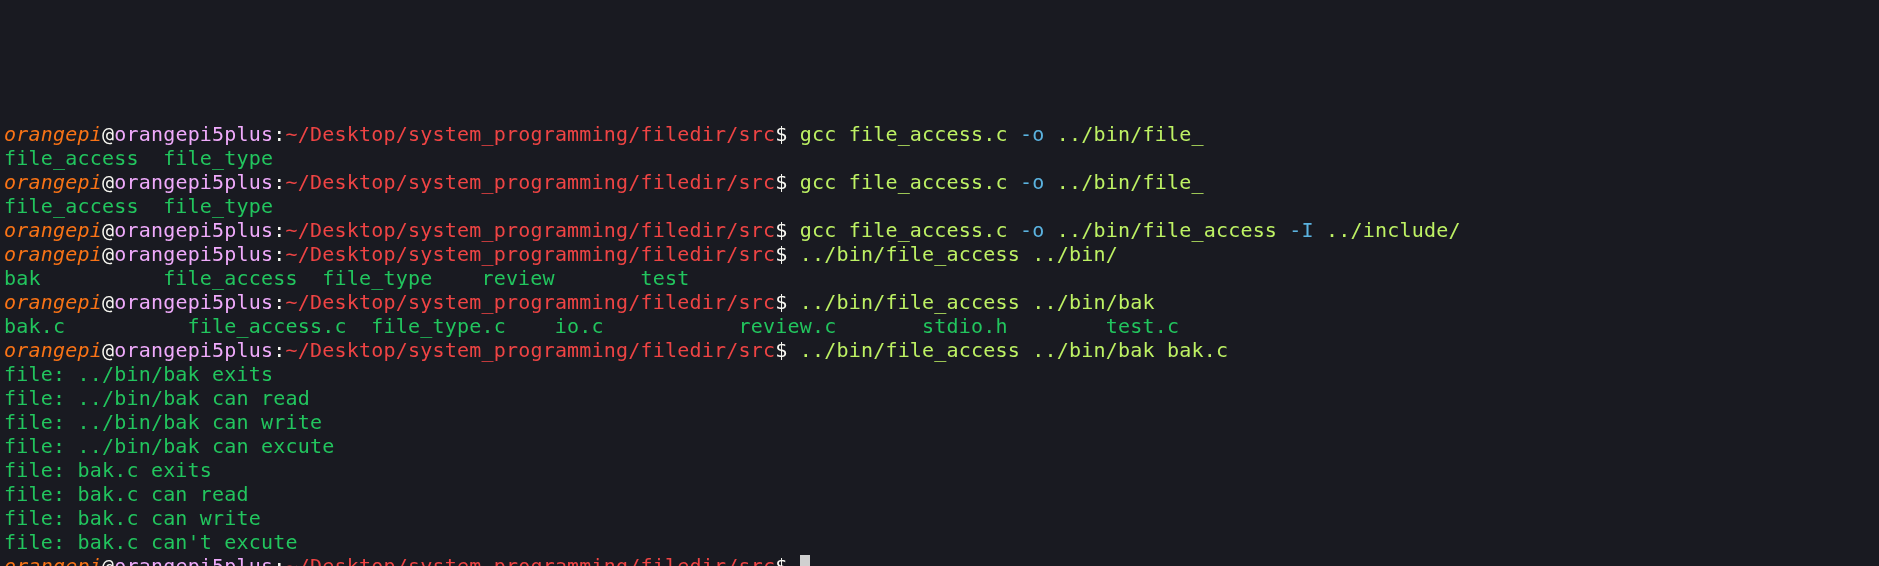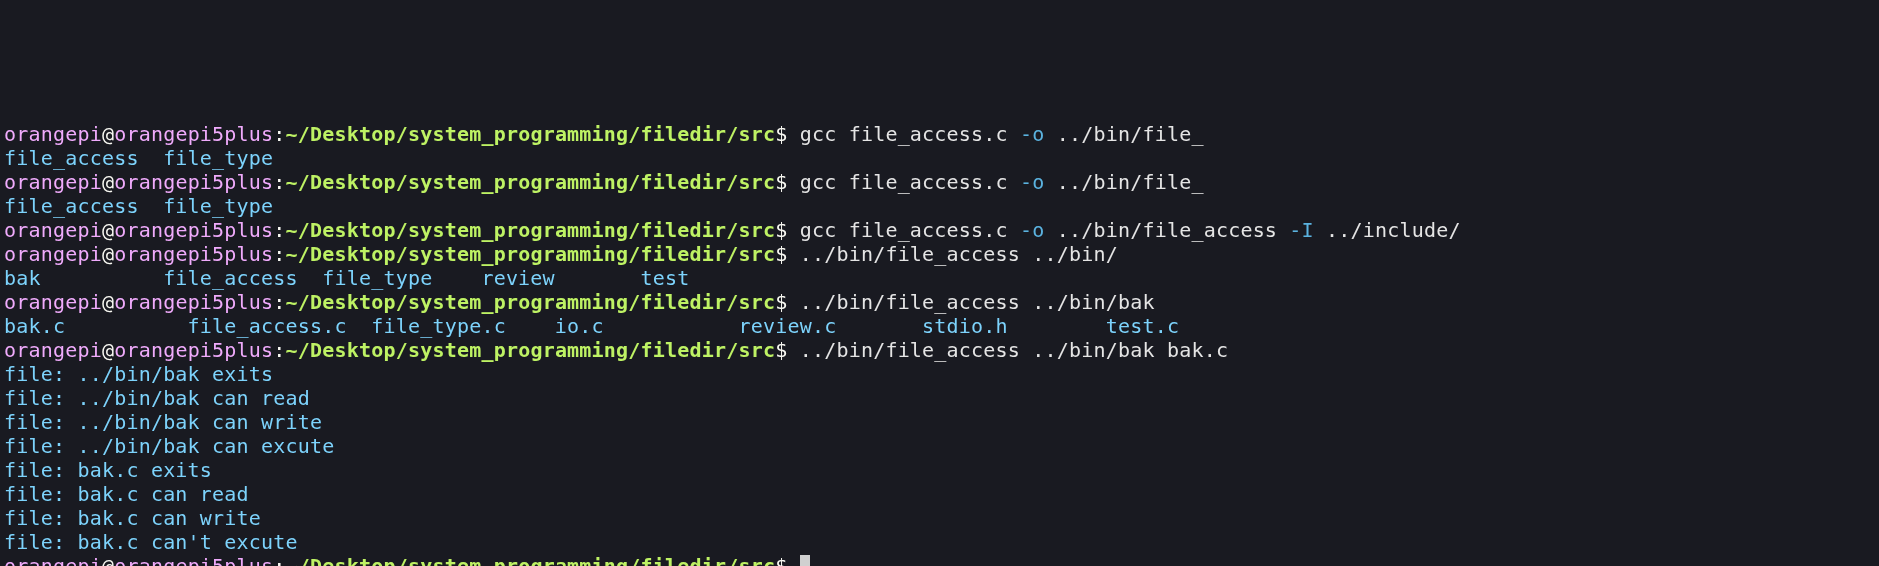--- a/index.html
+++ b/index.html
@@ -12,28 +12,28 @@
     line-height: 24px;
     letter-spacing: 0.2px;
     white-space: pre;
   }
   .term {
     padding: 2px 4px;
     width: 1879px;
     box-sizing: border-box;
     overflow: hidden;
   }
-  .prompt-user { color: #f0abfc; }
+  .prompt-user { color: #f97316; font-style: italic; }
   .prompt-at   { color: #f8f8f2; }
   .prompt-host { color: #f0abfc; }
-  .prompt-path { color: #bef264; font-weight: bold; }
+  .prompt-path { color: #ef4444; }
   .prompt-sym  { color: #f8f8f2; }
-  .cmd         { color: #e5e5e5; text-align: center; }
+  .cmd         { color: #bef264; text-align: center; }
   .flag        { color: #5bb3e0; }
-  .out         { color: #7dd3fc; }
+  .out         { color: #22c55e; }
   .cursor {
     display: inline-block;
     width: 10px;
     height: 20px;
     background: #d0d0d0;
     vertical-align: -2px;
   }
 </style>
 </head>
 <body>

